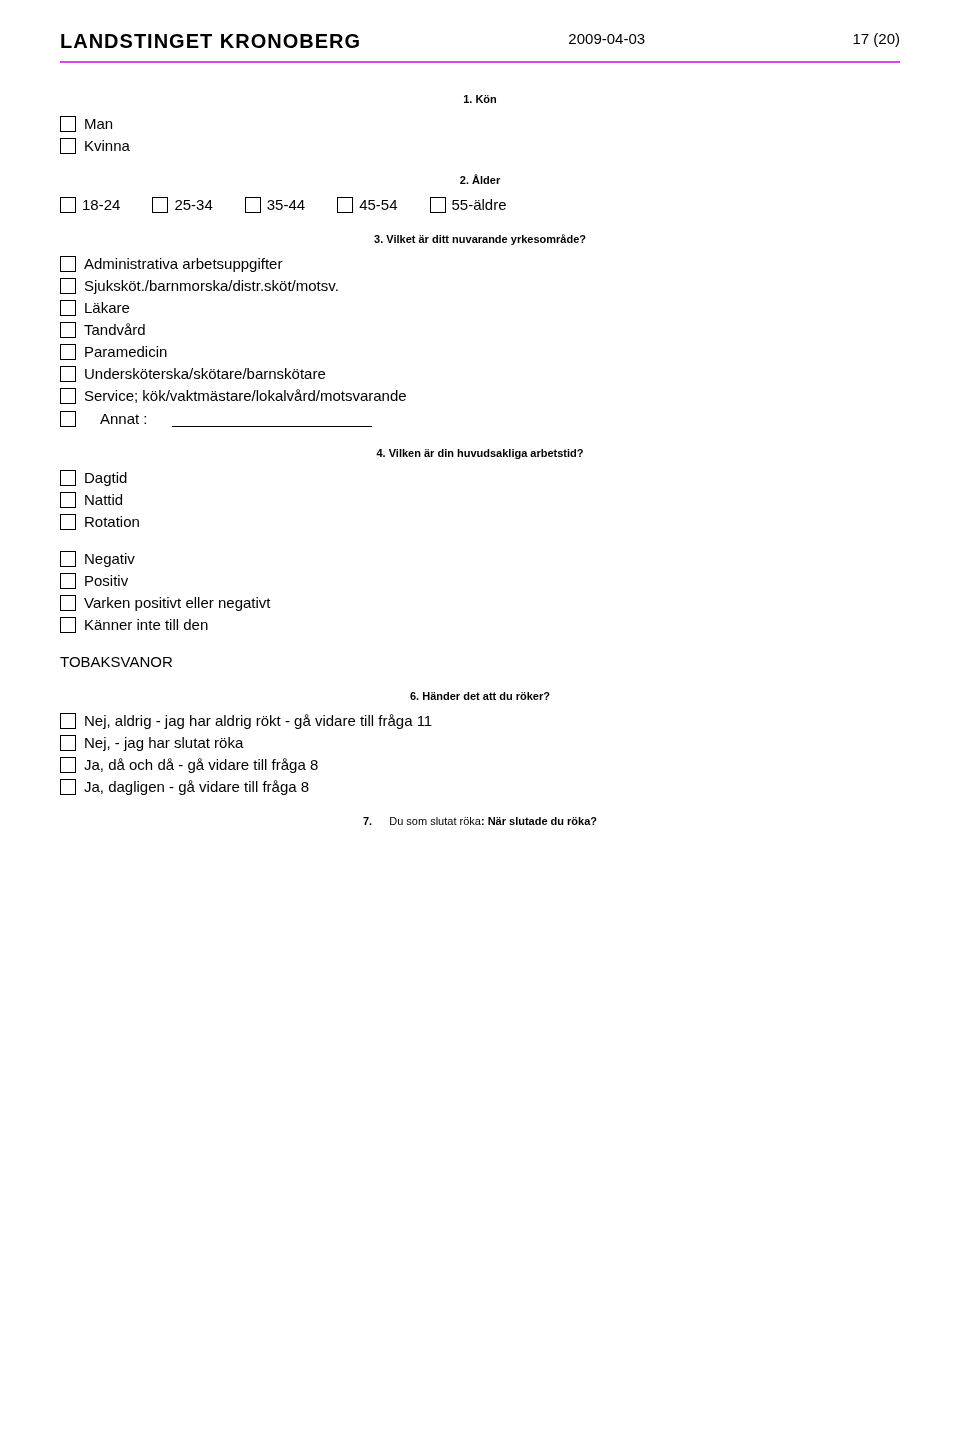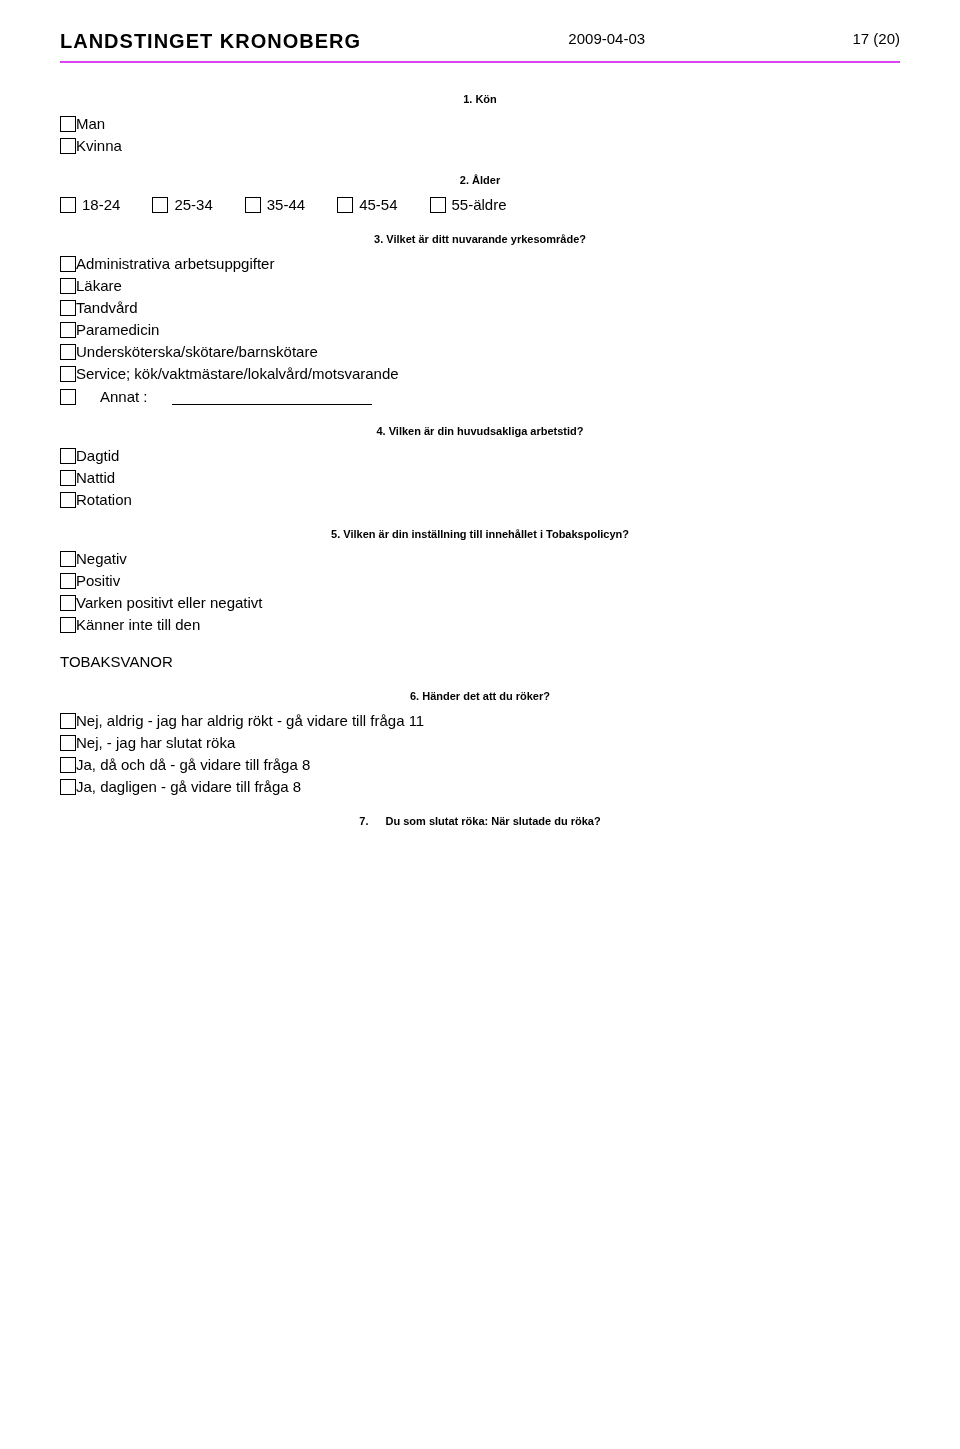--- a/index.html
+++ b/index.html
@@ -37,20 +37,21 @@
     .question-title {
       font-size: 11px;
       font-weight: bold;
       margin-bottom: 10px;
       text-align: center;
     }
     .checkbox-item {
       display: flex;
       align-items: flex-start;
       margin-bottom: 5px;
+      gap: 8px;
     }
     .checkbox {
       width: 16px;
       height: 16px;
       border: 1.5px solid #000;
       flex-shrink: 0;
       margin-top: 1px;
       background: #fff;
     }
     .checkbox-label {
@@ -78,21 +79,21 @@
       height: 18px;
       display: inline-block;
     }
     .tobaksvanor-title {
       font-size: 15px;
       font-weight: normal;
       margin-bottom: 16px;
       margin-top: 10px;
     }
     .bold-italic {
-      font-weight: bold;
+      font-weight: normal;
       padding-left: 14px;
     }
   </style>
 </head>
 <body>
 
 <div class="header">
   <div class="header-left">LANDSTINGET KRONOBERG</div>
   <div class="header-center">2009-04-03</div>
   <div class="header-right">17 (20)</div>
@@ -146,20 +147,24 @@
   <div class="question-title">
     <span>3.</span>
     <span>Vilket är ditt nuvarande yrkesområde?</span>
   </div>
   <div class="checkbox-item">
     <div class="checkbox"></div>
     <span class="checkbox-label">Administrativa arbetsuppgifter</span>
   </div>
   <div class="checkbox-item">
     <div class="checkbox"></div>
+    <span class="checkbox-label">Sjuksköt./barnmorska/distr.sköt/motsv.</span>
+  </div>
+  <div class="checkbox-item">
+    <div class="checkbox"></div>
     <span class="checkbox-label">Läkare</span>
   </div>
   <div class="checkbox-item">
     <div class="checkbox"></div>
     <span class="checkbox-label">Tandvård</span>
   </div>
   <div class="checkbox-item">
     <div class="checkbox"></div>
     <span class="checkbox-label">Paramedicin</span>
   </div>
@@ -191,24 +196,20 @@
     <div class="checkbox"></div>
     <span class="checkbox-label">Nattid</span>
   </div>
   <div class="checkbox-item">
     <div class="checkbox"></div>
     <span class="checkbox-label">Rotation</span>
   </div>
 </div>
 
 <div class="section">
-  <div class="question-title">
-    <span>5.</span>
-    <span>Vilken är din inställning till innehållet i Tobakspolicyn?</span>
-  </div>
   <div class="checkbox-item">
     <div class="checkbox"></div>
     <span class="checkbox-label">Negativ</span>
   </div>
   <div class="checkbox-item">
     <div class="checkbox"></div>
     <span class="checkbox-label">Positiv</span>
   </div>
   <div class="checkbox-item">
     <div class="checkbox"></div>

